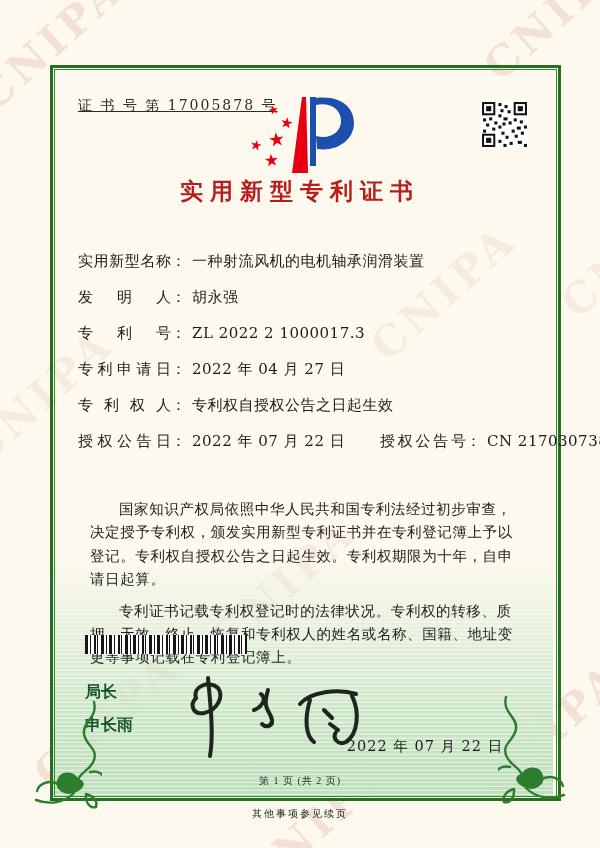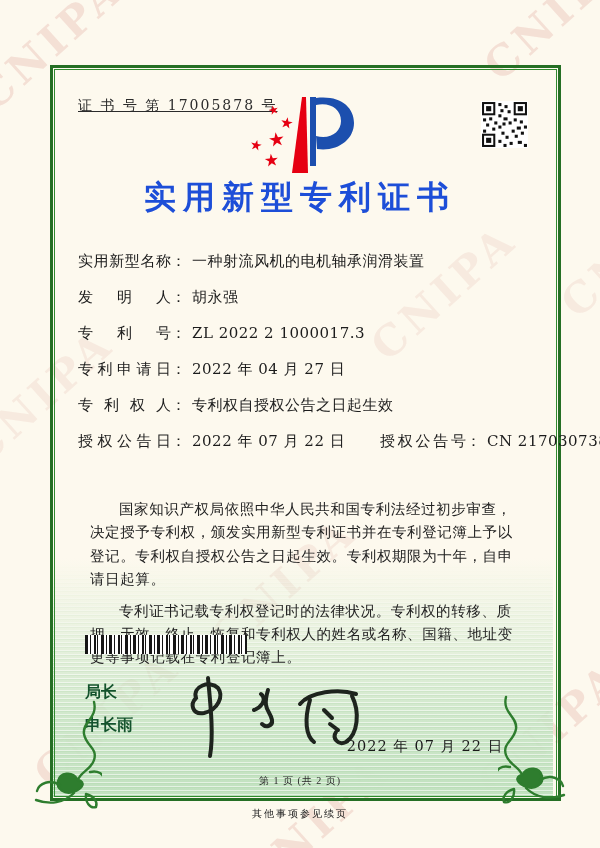--- a/index.html
+++ b/index.html
@@ -42,22 +42,22 @@
   .cert-no{
     position:absolute; left:78px; top:97px;
     font-size:14px; letter-spacing:2px; color:#2b2b2b;text-decoration:underline;
   }
   
   .logo{position:absolute; left:244px; top:90px; width:118px; height:94px;}
   
   .qr{position:absolute; left:481px; top:101px; width:47px; height:47px;}
   .title{
     position:absolute; left:0; top:176px; width:100%;
-    text-align:center; font-size:32px; font-weight:bold;
-    letter-spacing:7px; color:#1d4ed8;
+    text-align:center; font-size:23px; font-weight:bold;
+    letter-spacing:7px; color:#b91c1c;
   }
   
   .fields{position:absolute; left:78px; top:250px; width:450px; font-size:15px;}
   .field-row{height:36px; line-height:22px; white-space:nowrap;}
   .field-label{
     display:inline-block; width:93px; text-align:justify; text-align-last:justify;
     font-weight:500; vertical-align:top;
   }
   .field-colon{display:inline-block; vertical-align:top;}
   .field-value{display:inline-block; margin-left:6px; letter-spacing:0.5px; vertical-align:top;}

